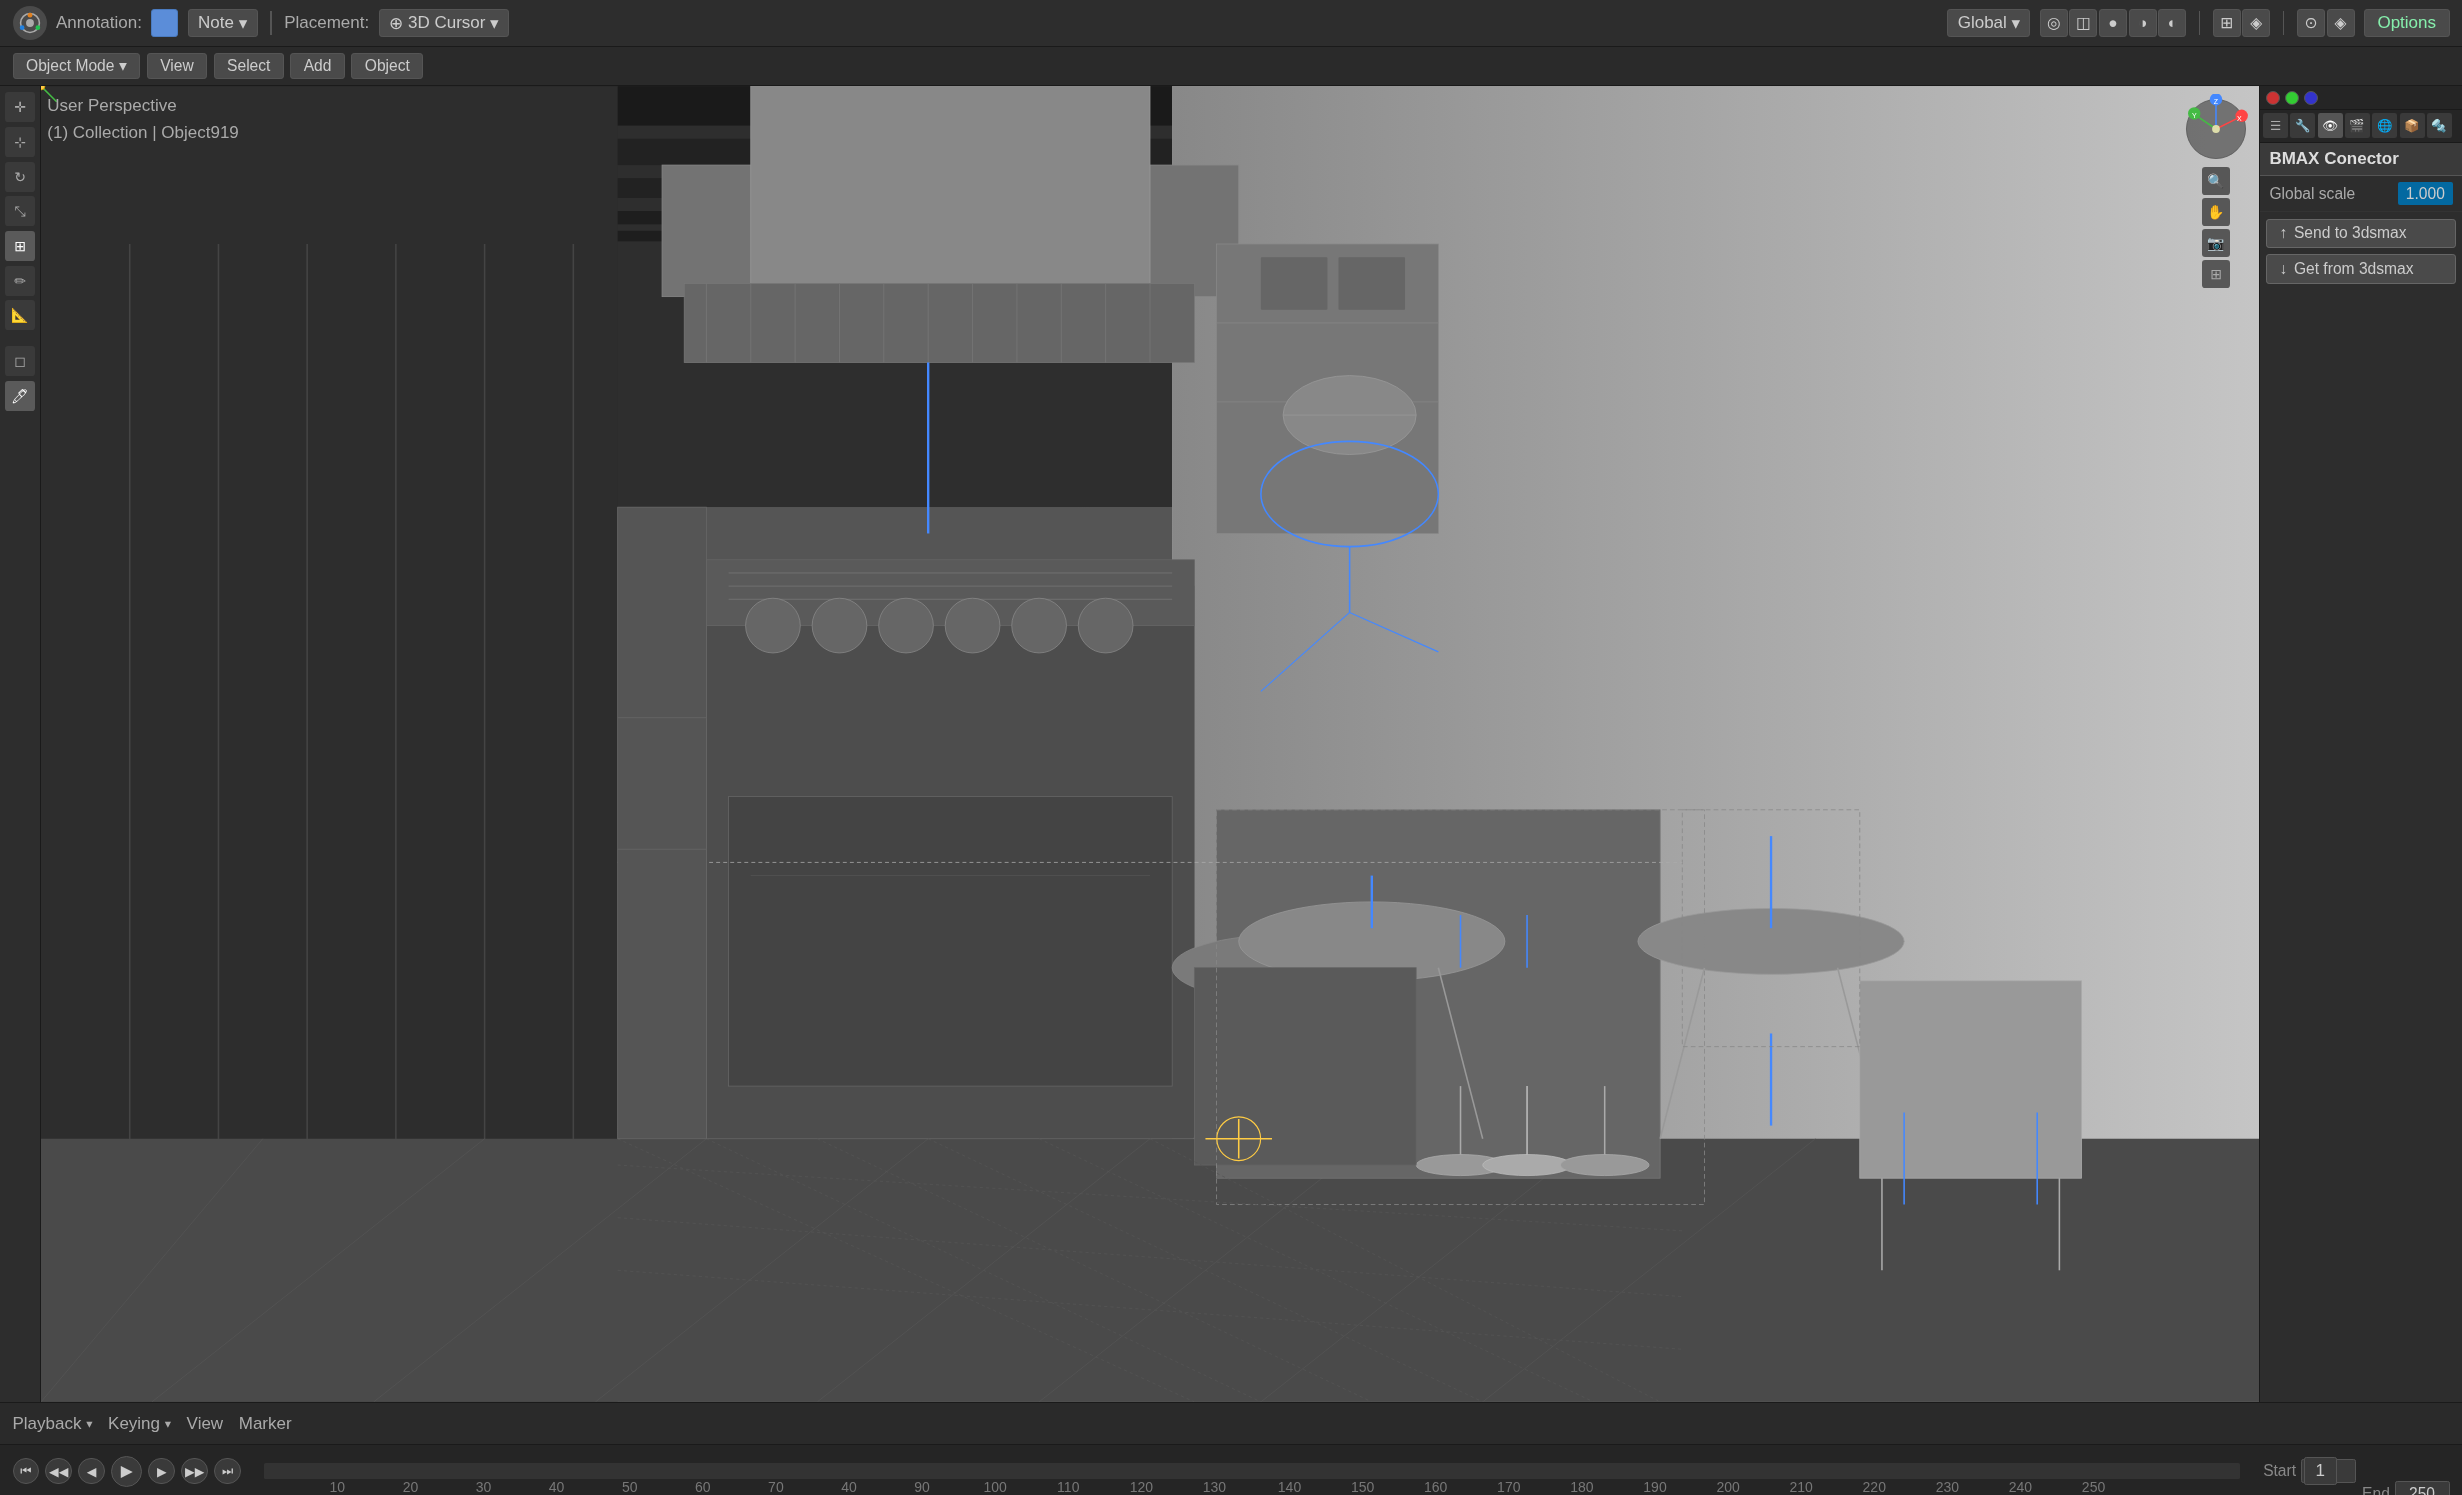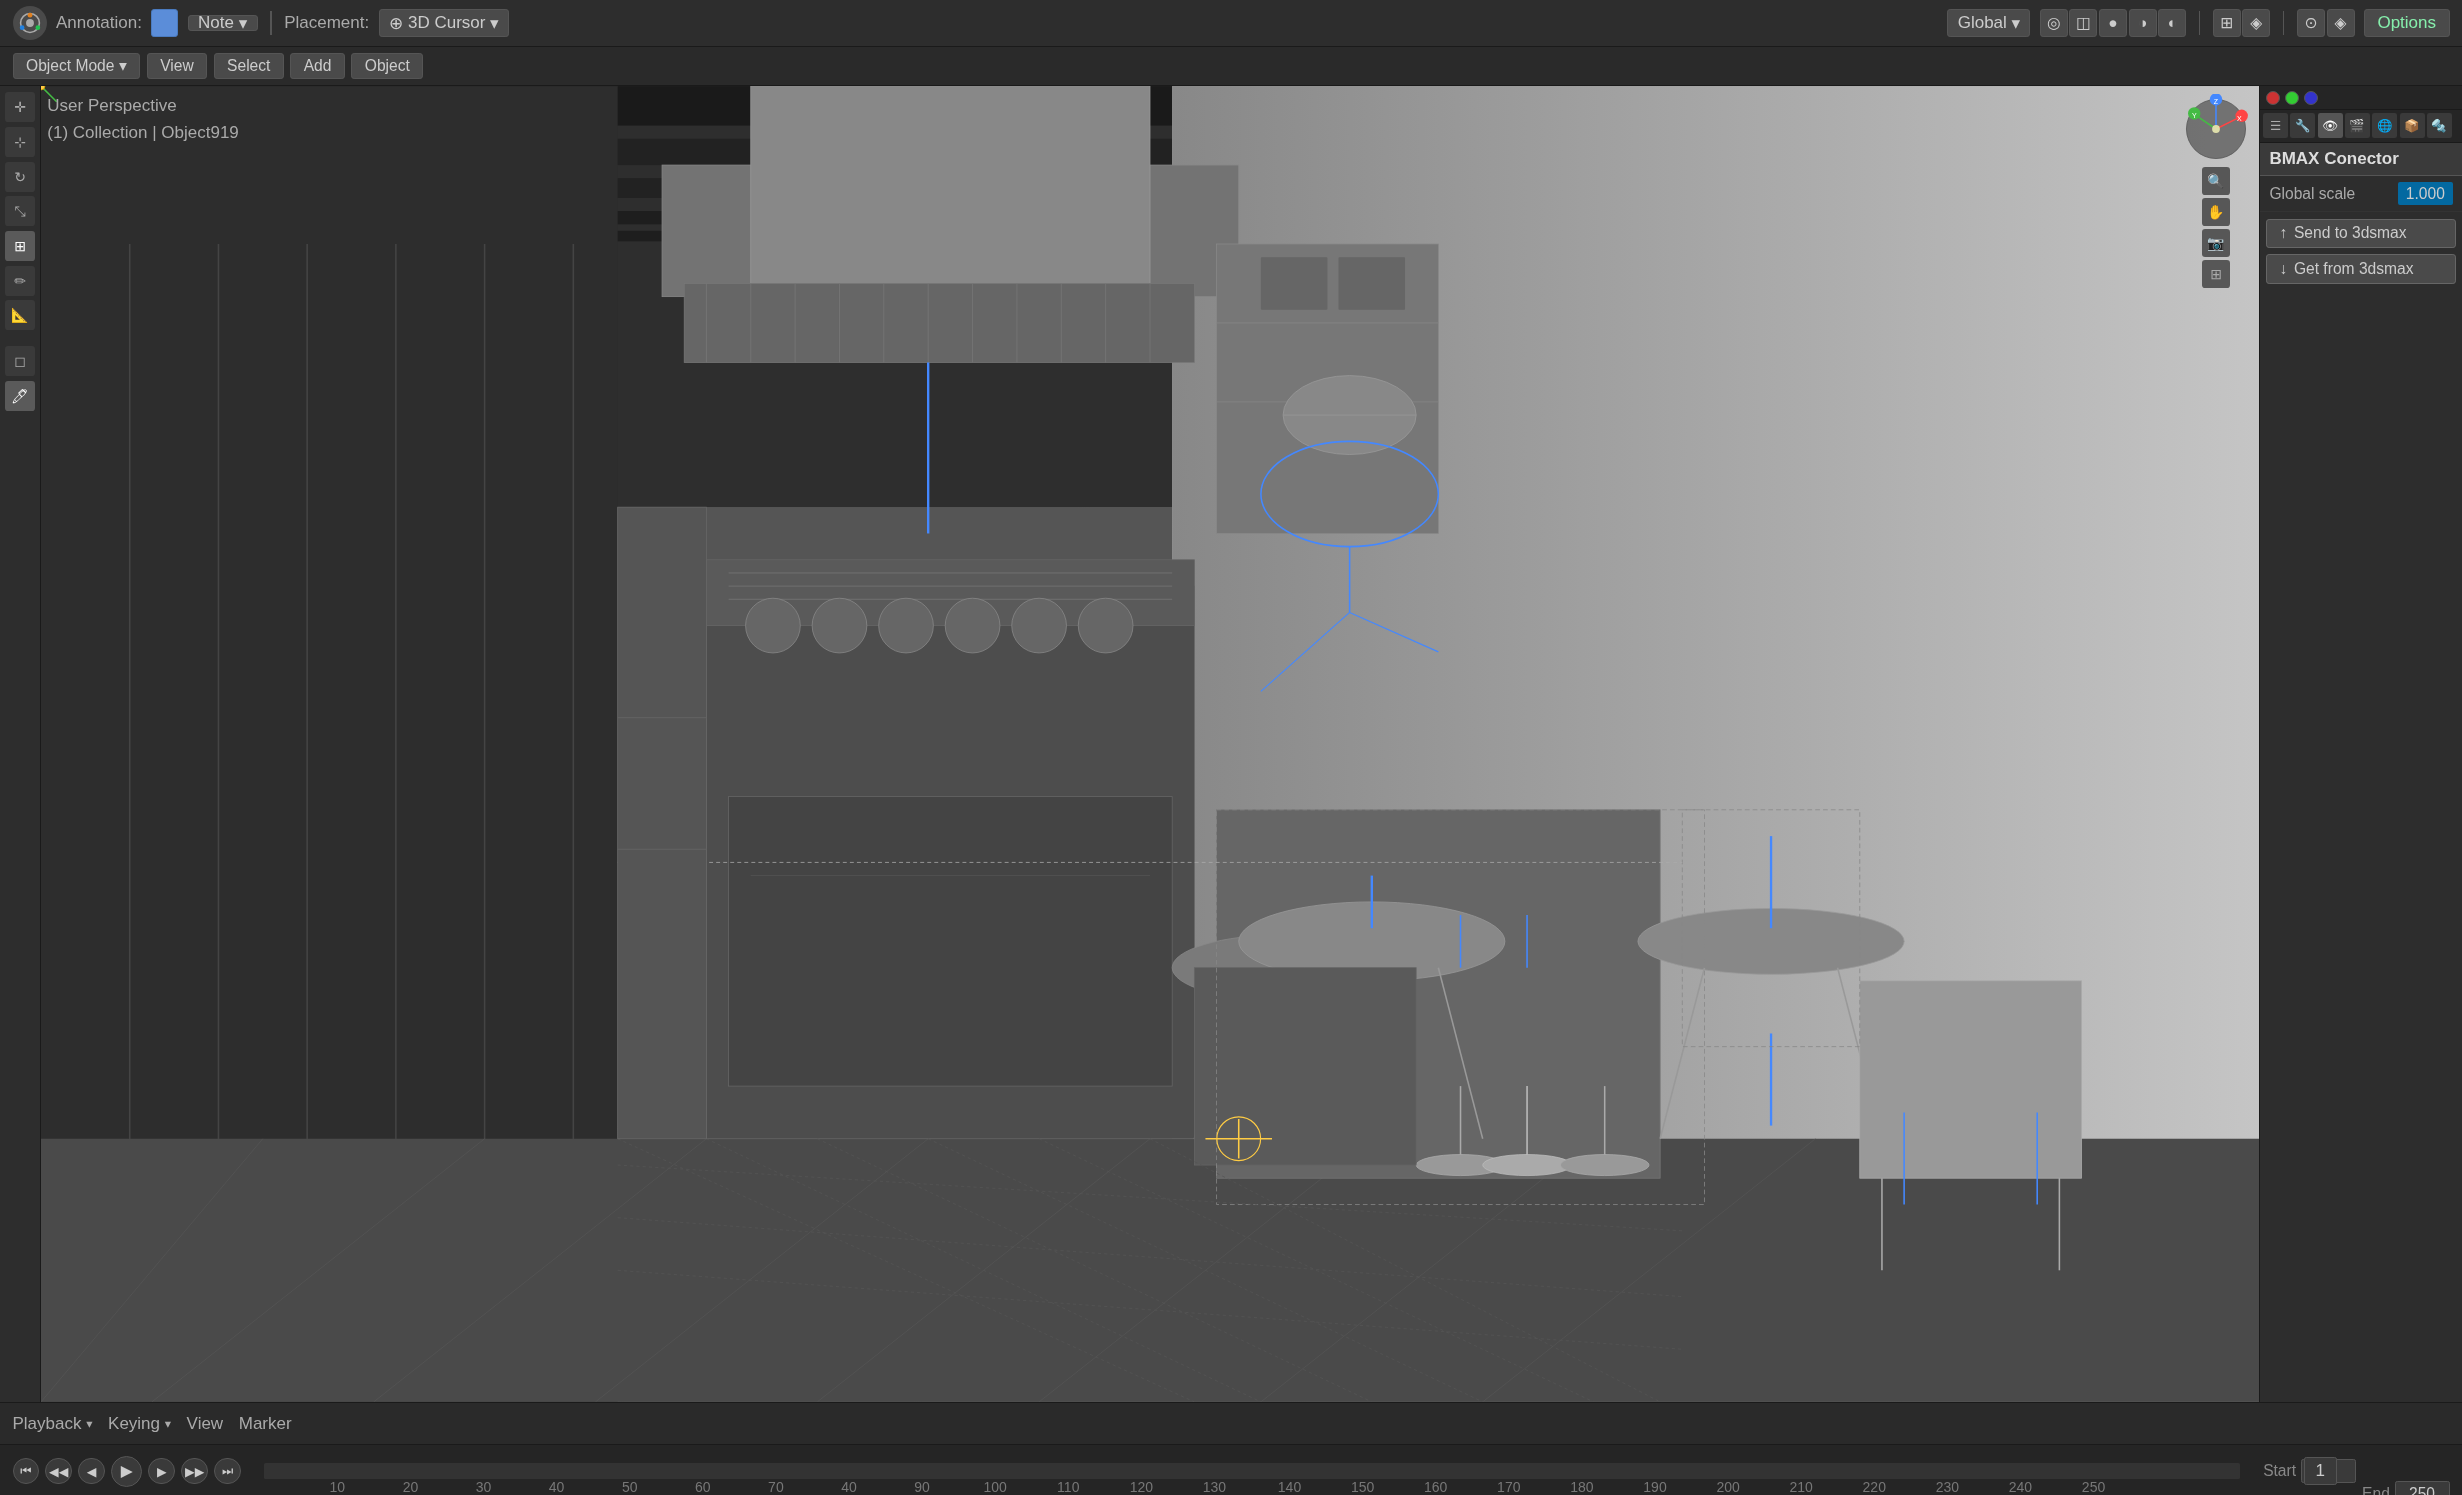--- a/index.html
+++ b/index.html
@@ -67,21 +67,21 @@
       background: #4a4a4a;
       border: 0.8px solid #555;
       border-radius: 3.1px;
       padding: 3.1px 9.4px;
       color: #ccc;
       font-size: 17px;
       cursor: pointer;
       display: flex;
       align-items: center;
       gap: 4.7px;
-      height: 16px;
+      height: 28px;
     }
 
     .toolbar-placement-label {
       color: #aaa;
       font-size: 17px;
     }
 
     .toolbar-cursor-dropdown {
       background: #4a4a4a;
       border: 0.8px solid #555;

